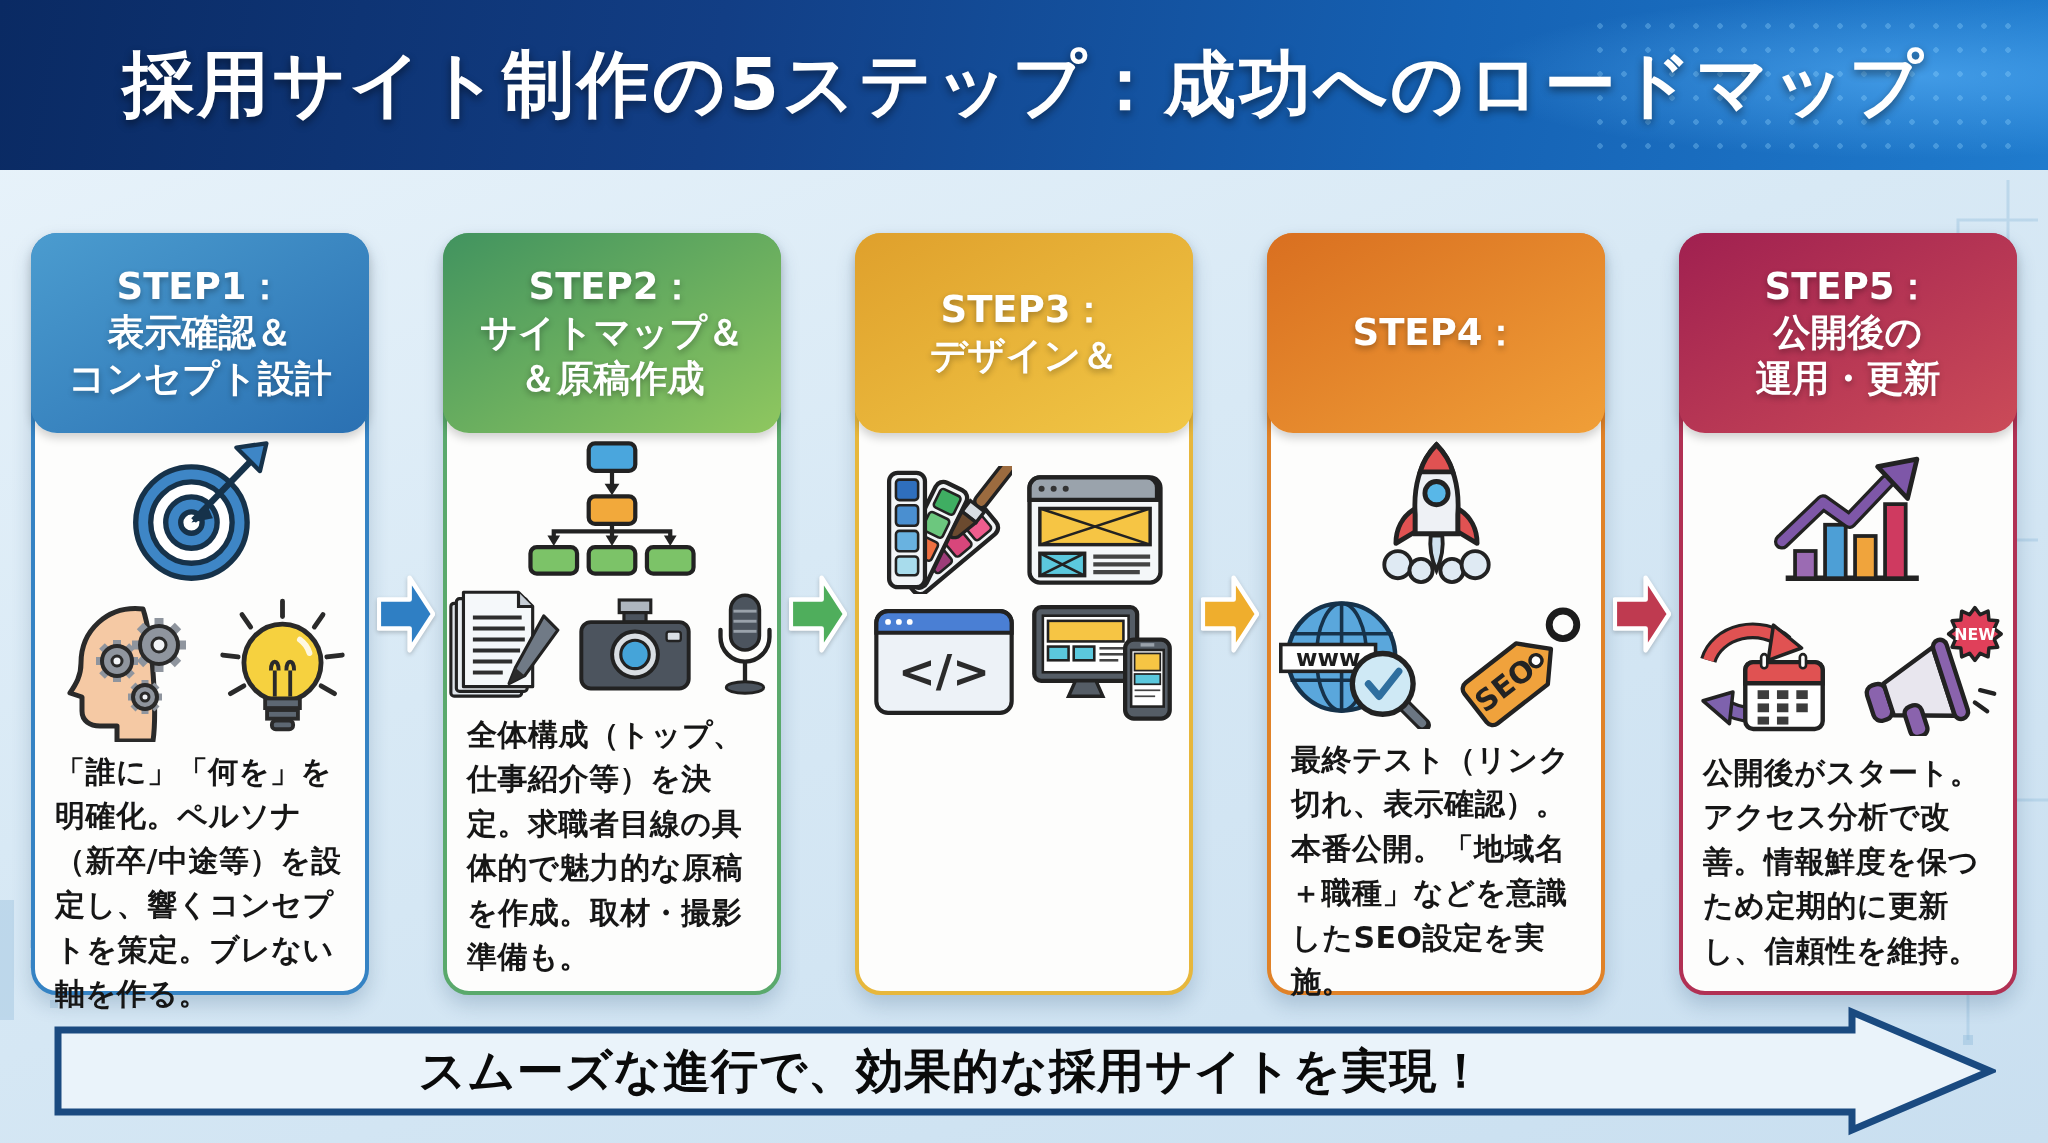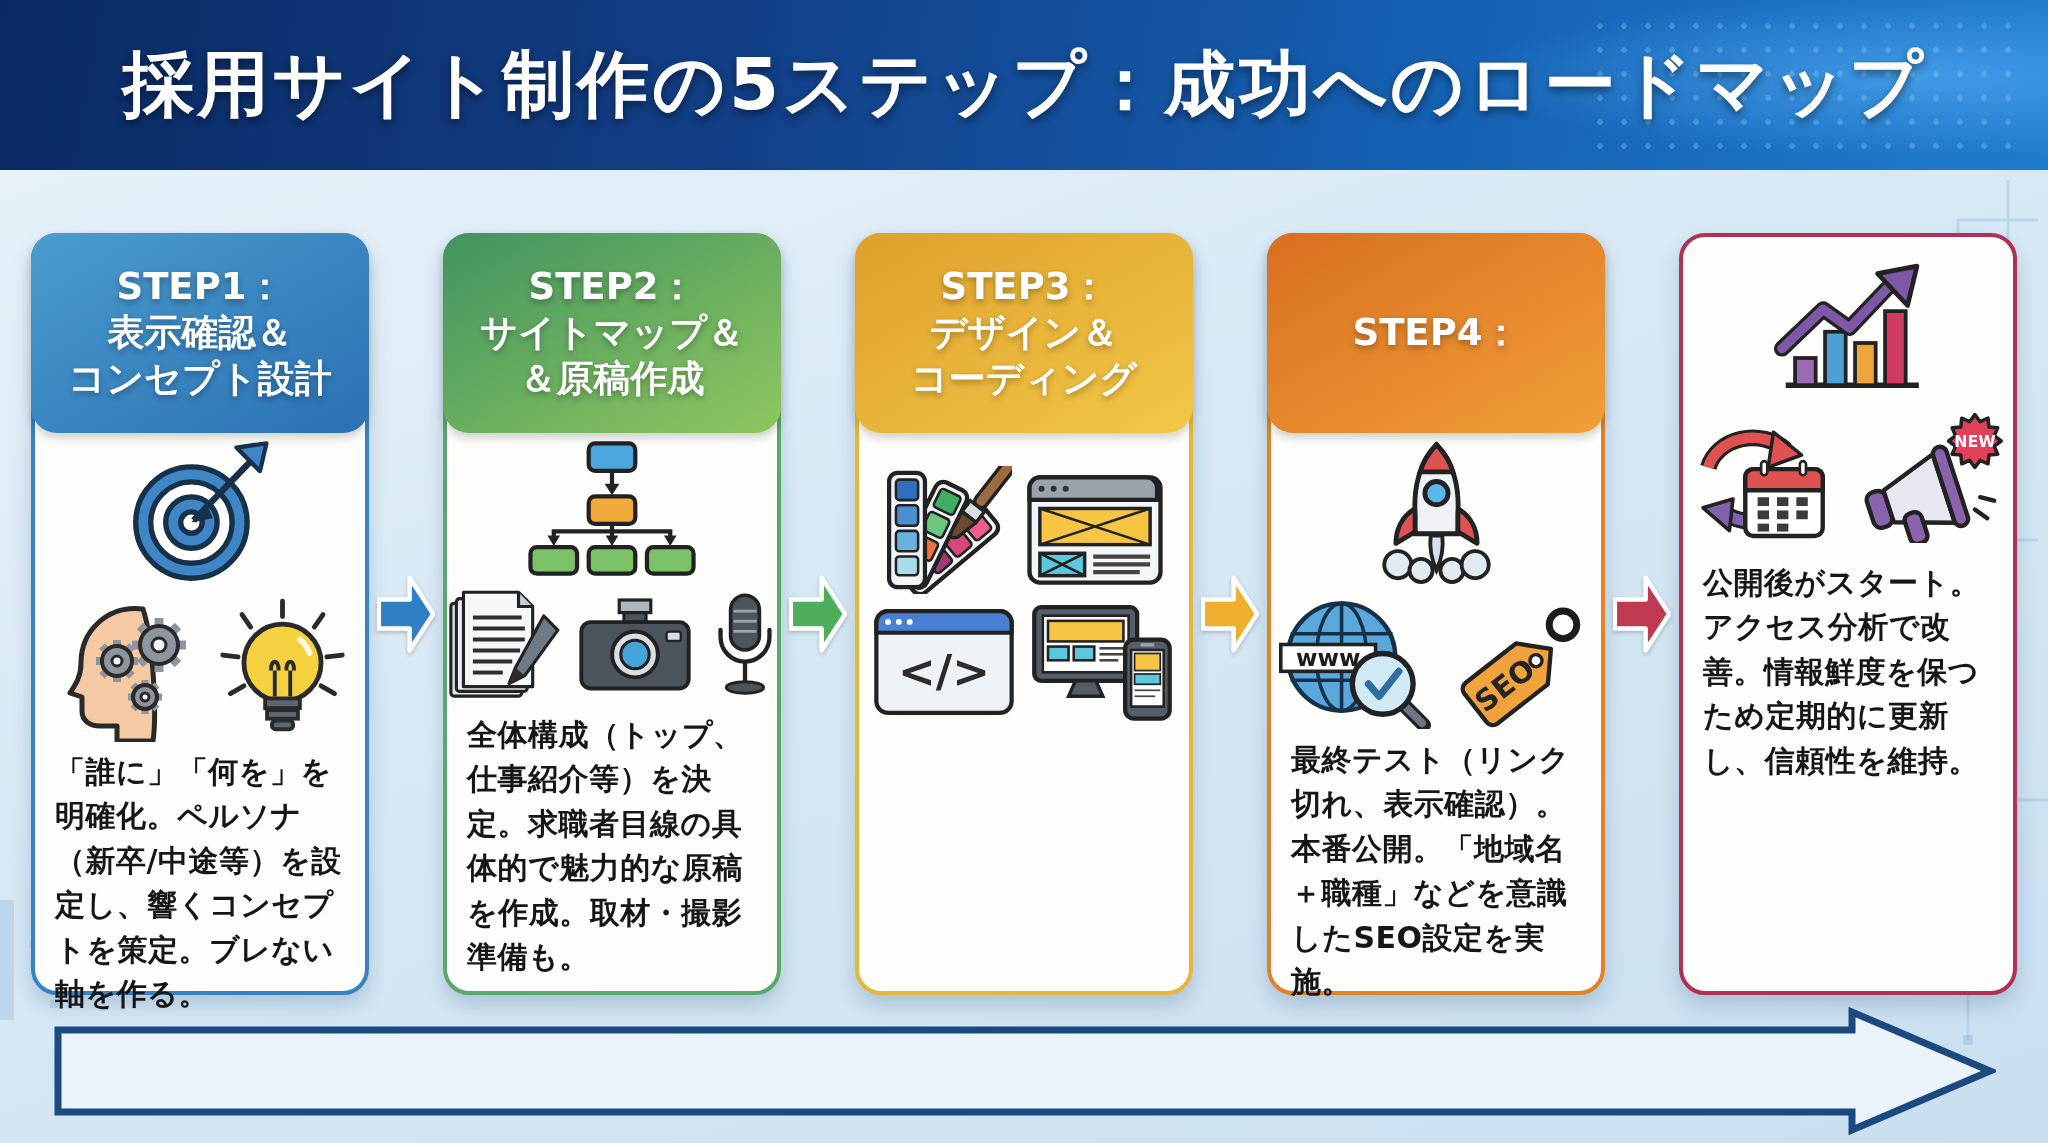--- a/index.html
+++ b/index.html
@@ -241,21 +241,20 @@
   </div>
 
   <svg class="connector" width="58" height="92" viewBox="0 0 64 96">
     <polygon points="2,32 36,32 36,8 62,48 36,88 36,64 2,64" fill="#4fae5c" stroke="#ffffff" stroke-width="5" stroke-linejoin="round"></polygon>
   </svg>
 
   <div class="card" style="--accent:#e7b73c">
     <div class="card-header" style="background:linear-gradient(150deg,#dfa02c,#f1c746)">
       <span>STEP3：</span>
       <span>デザイン＆</span>
-      <span>コーディング</span>
     </div>
     <div class="card-icons">
       <div class="icon-row">
         <svg width="128" height="128" viewBox="0 0 150 150">
           <g transform="rotate(50 24 140)">
             <rect x="6" y="10" width="40" height="126" rx="10" fill="#f2f5f7" stroke="#222" stroke-width="5"></rect>
             <rect x="13" y="18" width="26" height="24" rx="4" fill="#ef5d8e" stroke="#222" stroke-width="3"></rect>
             <rect x="13" y="48" width="26" height="24" rx="4" fill="#d8467b" stroke="#222" stroke-width="3"></rect>
             <rect x="13" y="78" width="26" height="24" rx="4" fill="#9c3c78" stroke="#222" stroke-width="3"></rect>
           </g>
@@ -381,20 +380,25 @@
       </div>
     </div>
     <div class="card-body">最終テスト（リンク切れ、表示確認）。本番公開。「地域名＋職種」などを意識したSEO設定を実施。</div>
   </div>
 
   <svg class="connector" width="58" height="92" viewBox="0 0 64 96">
     <polygon points="2,32 36,32 36,8 62,48 36,88 36,64 2,64" fill="#bf3a50" stroke="#ffffff" stroke-width="5" stroke-linejoin="round"></polygon>
   </svg>
 
   <div class="card" style="--accent:#b13154">
+    <div class="card-header" style="background:linear-gradient(150deg,#a02050,#cb4b58)">
+      <span>STEP5：</span>
+      <span>公開後の</span>
+      <span>運用・更新</span>
+    </div>
     <div class="card-icons">
       <div class="icon-row">
         <svg width="165" height="150" viewBox="0 0 170 160">
           <line x1="18" y1="141" x2="160" y2="141" stroke="#222" stroke-width="6"></line>
           <rect x="28" y="112" width="22" height="29" fill="#9b6bb3" stroke="#222" stroke-width="4"></rect>
           <rect x="60" y="84" width="22" height="57" fill="#4d9fd6" stroke="#222" stroke-width="4"></rect>
           <rect x="92" y="96" width="22" height="45" fill="#f0a43c" stroke="#222" stroke-width="4"></rect>
           <rect x="124" y="62" width="22" height="79" fill="#cf3a60" stroke="#222" stroke-width="4"></rect>
           <path d="M14,102 L58,60 L86,80 L126,38" fill="none" stroke="#222" stroke-width="17" stroke-linejoin="round" stroke-linecap="round"></path>
           <path d="M14,102 L58,60 L86,80 L126,38" fill="none" stroke="#7e57a8" stroke-width="10" stroke-linejoin="round" stroke-linecap="round"></path>
@@ -442,13 +446,14 @@
     </div>
     <div class="card-body">公開後がスタート。アクセス分析で改善。情報鮮度を保つため定期的に更新し、信頼性を維持。</div>
   </div>
 
 </div>
 
 <div class="footer-banner">
   <svg width="1944" height="130" viewBox="0 0 1944 130">
     <polygon points="6,24 1800,24 1800,6 1938,65 1800,124 1800,106 6,106" fill="#eaf3fa" stroke="#1a4a80" stroke-width="7" stroke-linejoin="miter"></polygon>
   </svg>
+  <div class="footer-text">スムーズな進行で、効果的な採用サイトを実現！</div>
 </div>
 
 </body></html>

